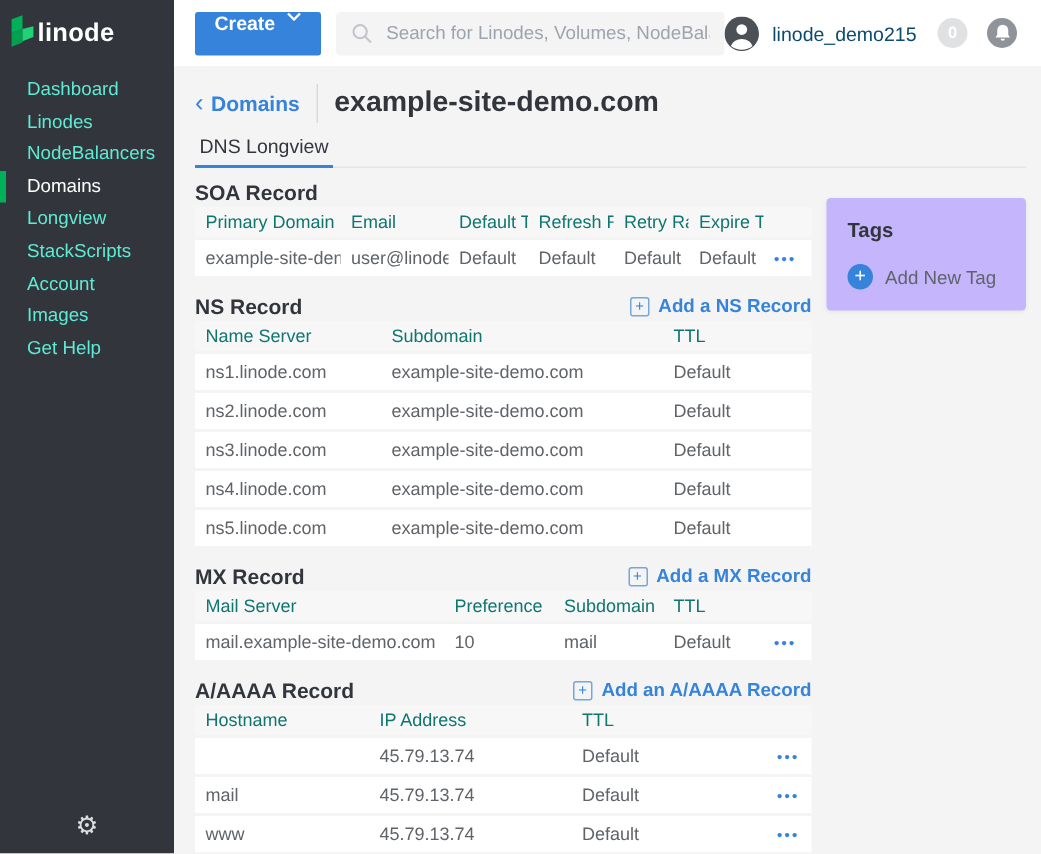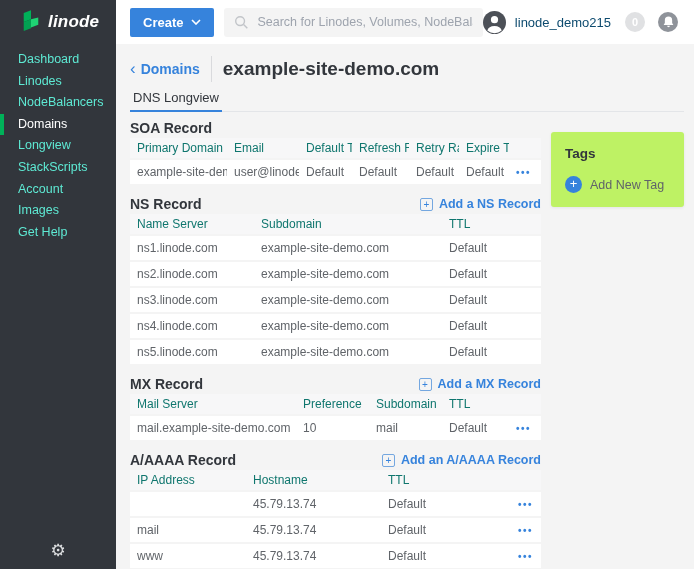--- a/index.html
+++ b/index.html
@@ -1,30 +1,30 @@
 <!DOCTYPE html>
 <html><head>
 <meta charset="utf-8">
 <style>
   * { box-sizing: border-box; margin: 0; padding: 0; }
   html, body { width: 694px; height: 569px; overflow: hidden; }
   body { font-family: "Liberation Sans", sans-serif; background: #f4f4f4; position: relative; }
 
   
   .sidebar { position: absolute; left: 0; top: 0; width: 116px; height: 569px; background: #32363c; z-index: 3; }
-  .logo { height: 44px; display: flex; align-items: center; padding-left: 21px; gap: 7px; cursor: pointer; font-style: italic; }
+  .logo { height: 44px; display: flex; align-items: center; padding-left: 5px; cursor: pointer; }
   .logo-text { color: #fff; font-size: 17px; font-weight: bold; letter-spacing: .2px; }
   .nav { margin-top: 5px; }
   .nav-item { height: 21.6px; line-height: 21.6px; padding-left: 18px; color: #5eead4; font-size: 12.5px; cursor: pointer; }
   .nav-item.active { color: #fff; border-left: 4px solid #00b159; padding-left: 14px; }
   .gear { position: absolute; bottom: 8px; left: 0; width: 100%; text-align: center; color: #dcdee0; font-size: 17px; cursor: pointer; }
 
   
   .topbar { position: absolute; left: 116px; top: 0; right: 0; height: 44px; background: #fff; display: flex; align-items: center; z-index: 2; }
-  .create-btn { margin-left: 14px; background: #3683dc; color: #fff; border: none; height: 29px; padding: 0 13px; font-size: 13px; font-weight: bold; border-radius: 2px; display: flex; align-items: center; gap: 8px; cursor: pointer; font-family: "Liberation Sans", sans-serif; }
+  .create-btn { margin-left: 14px; background: #3683dc; color: #fff; border: none; height: 29px; padding: 0 13px; font-size: 13px; font-weight: bold; border-radius: 2px; display: flex; align-items: flex-start; gap: 8px; cursor: pointer; font-family: "Liberation Sans", sans-serif; }
   .search { margin-left: 10px; background: #f4f4f4; height: 29px; width: 298px; display: flex; align-items: center; padding: 0 10px; border-radius: 3px; }
   .search input { border: none; background: transparent; outline: none; font-size: 12.5px; color: #606469; width: 100%; font-family: "Liberation Sans", sans-serif; }
   .search input::placeholder { color: #9ea4ae; }
   .search-icon { display: flex; margin-right: 8px; }
   .top-right { margin-left: auto; display: flex; align-items: center; padding-right: 16px; }
   .avatar { width: 23px; height: 23px; cursor: pointer; }
   .username { font-size: 13px; color: #0c4a6e; margin-left: 9px; cursor: pointer; }
   .badge { width: 20px; height: 20px; border-radius: 50%; background: #e0e1e3; color: #fff; font-size: 11px; line-height: 20px; text-align: center; font-weight: bold; margin-left: 14px; cursor: pointer; }
   .bell-wrap { width: 20px; height: 20px; border-radius: 50%; background: #8f939a; display: flex; align-items: center; justify-content: center; margin-left: 13px; cursor: pointer; }
 
@@ -72,21 +72,21 @@
   .table-mx .tcell:nth-child(1) { width: 166px; }
   .table-mx .tcell:nth-child(2) { width: 73px; }
   .table-mx .tcell:nth-child(3) { width: 73px; }
   .table-mx .tcell:nth-child(4) { width: 67px; }
 
   .table-a .tcell:nth-child(1) { width: 116px; }
   .table-a .tcell:nth-child(2) { width: 135px; }
   .table-a .tcell:nth-child(3) { width: 130px; }
 
   
-  .tags-card { background: #bef264; border-radius: 3px; padding: 14px; margin-top: 12px; box-shadow: 0 1px 3px rgba(50,54,60,.08); }
+  .tags-card { background: #c4b5fd; border-radius: 3px; padding: 14px; margin-top: 12px; box-shadow: 0 1px 3px rgba(50,54,60,.08); }
   .tags-title { font-size: 13.5px; font-weight: bold; color: #32363c; }
   .add-tag { margin-top: 15px; display: flex; align-items: center; gap: 8px; font-size: 12.5px; color: #606469; cursor: pointer; }
   .plus-circle { width: 17px; height: 17px; border-radius: 50%; background: #3683dc; color: #fff; font-size: 13px; line-height: 16px; text-align: center; flex-shrink: 0; }
 </style>
 </head>
 <body>
 
 <div class="sidebar">
   <div class="logo">
     <span style="display:flex;">
@@ -258,22 +258,22 @@
 
       <div class="section-head">
         <span class="section-title">A/AAAA Record</span>
         <span class="add-link">
           <span class="plus-square">+</span>
           <span>Add an A/AAAA Record</span>
         </span>
       </div>
       <div class="table table-a">
           <div class="trow thead">
+            <div class="tcell">Hostname</div>
             <div class="tcell">IP Address</div>
-            <div class="tcell">Hostname</div>
             <div class="tcell">TTL</div>
             <div class="tcell action"></div>
           </div>
           <div class="trow tbody">
             <div class="tcell"></div>
             <div class="tcell">45.79.13.74</div>
             <div class="tcell">Default</div>
             <div class="tcell action"><span class="ellipsis">•••</span></div>
           </div>
           <div class="trow tbody">

